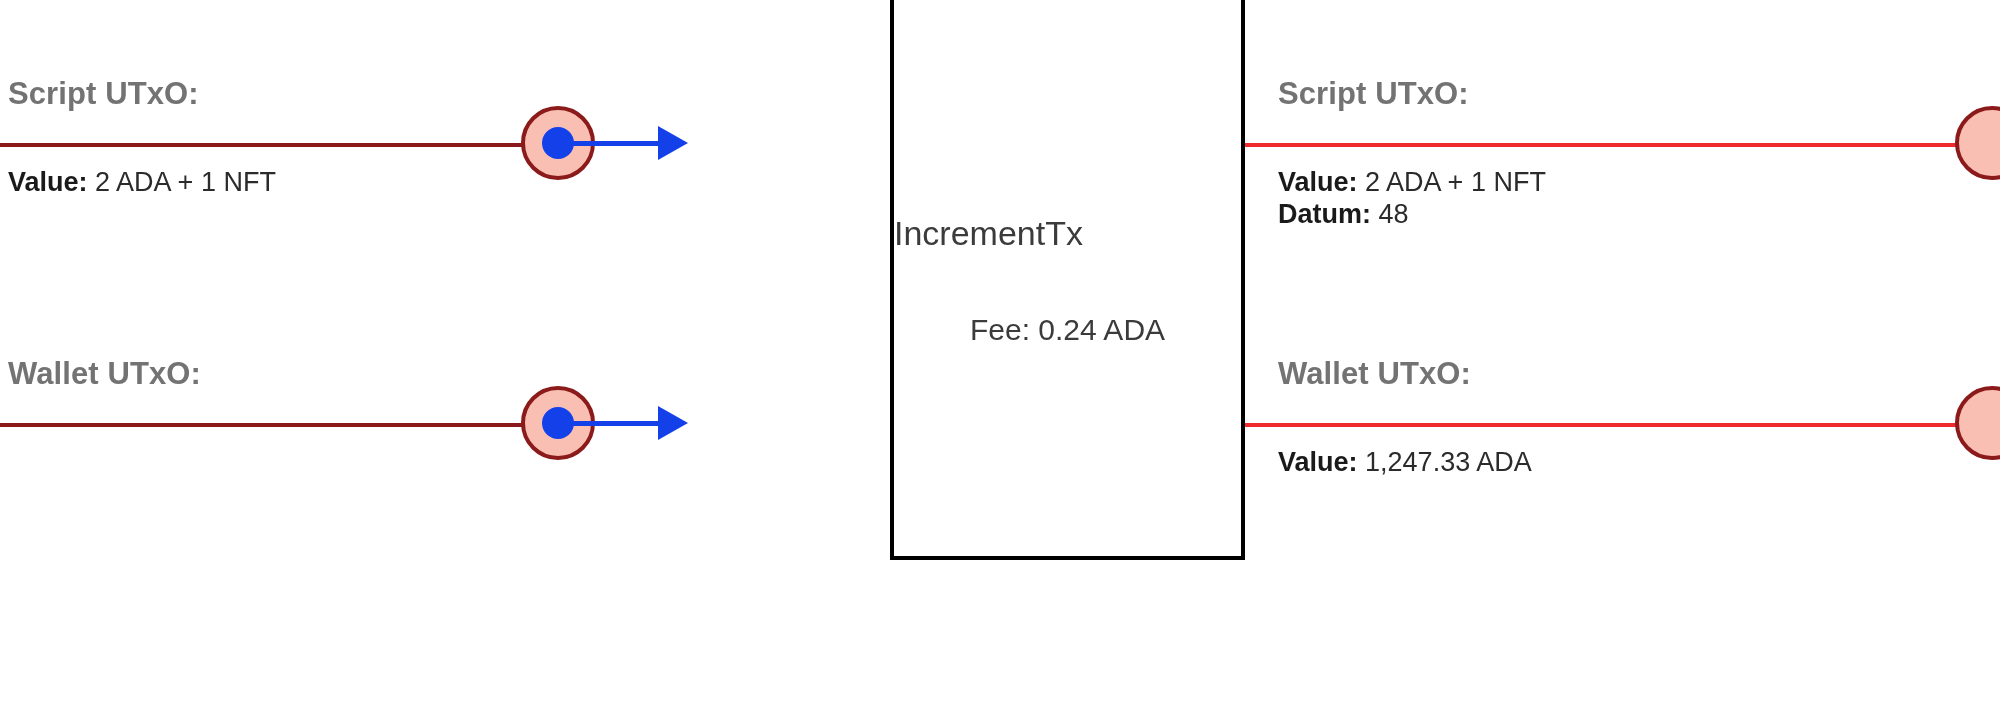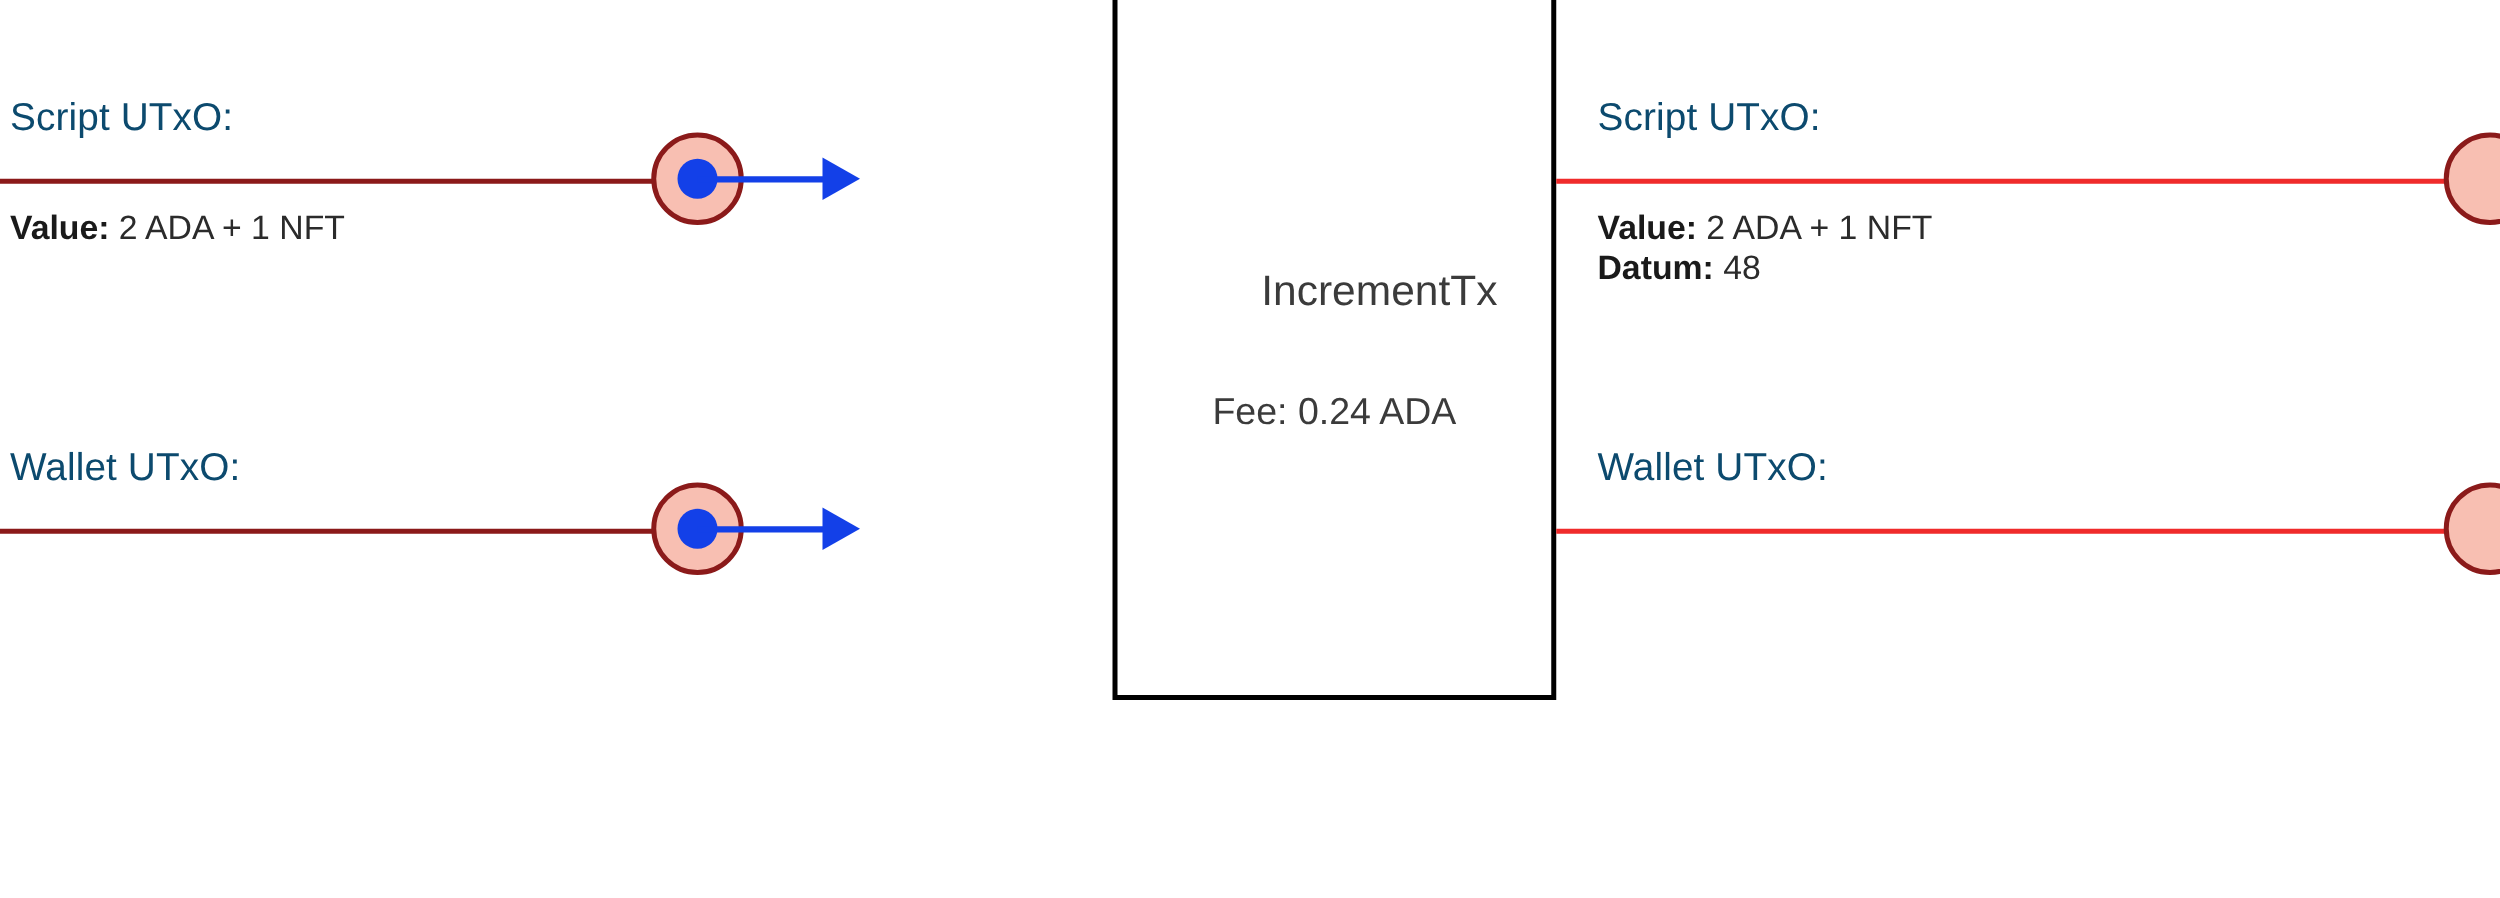--- a/index.html
+++ b/index.html
@@ -18,22 +18,22 @@
     background: #ffffff;
     overflow: hidden;
   }
 
   
   .utxo-group {
     position: absolute;
   }
   .utxo-title {
     font-size: 31px;
-    font-weight: normal;
-    color: #0c4a6e;
+    font-weight: bold;
+    color: #737373;
     letter-spacing: 0.1px;
     white-space: nowrap;
     line-height: 1.05;
   }
   .utxo-detail {
     font-size: 27px;
     color: #2b2b2b;
     white-space: nowrap;
     line-height: 1.18;
   }
@@ -89,25 +89,24 @@
   
   .tx-box {
     position: absolute;
     box-sizing: border-box;
     background: #ffffff;
     border: 4px solid #000000;
   }
   .tx-name {
     position: absolute;
     width: 100%;
-    text-align: center;
+    text-align: left;
     font-size: 34px;
     color: #3b3b3b;
     white-space: nowrap;
-    padding-left: 36px;
   }
   .tx-fee {
     position: absolute;
     width: 100%;
     text-align: center;
     font-size: 30px;
     color: #3b3b3b;
     white-space: nowrap;
   }
 </style>
@@ -161,15 +160,21 @@
       <b>Datum:</b>
       <span>48</span>
     </div>
   </div>
   <div class="node" style="left:1955px; top:106px; width:74px; height:74px;"></div>
 
   <div class="wire wire-out" style="left:1245px; top:423px; width:715px;"></div>
   <div class="utxo-group" style="left:1278px; top:358px;">
     <div class="utxo-title">Wallet UTxO:</div>
   </div>
+  <div class="utxo-group" style="left:1278px; top:447px;">
+    <div class="utxo-detail">
+      <b>Value:</b>
+      <span>1,247.33 ADA</span>
+    </div>
+  </div>
   <div class="node" style="left:1955px; top:386px; width:74px; height:74px;"></div>
 
 </div>
 
 </body></html>

